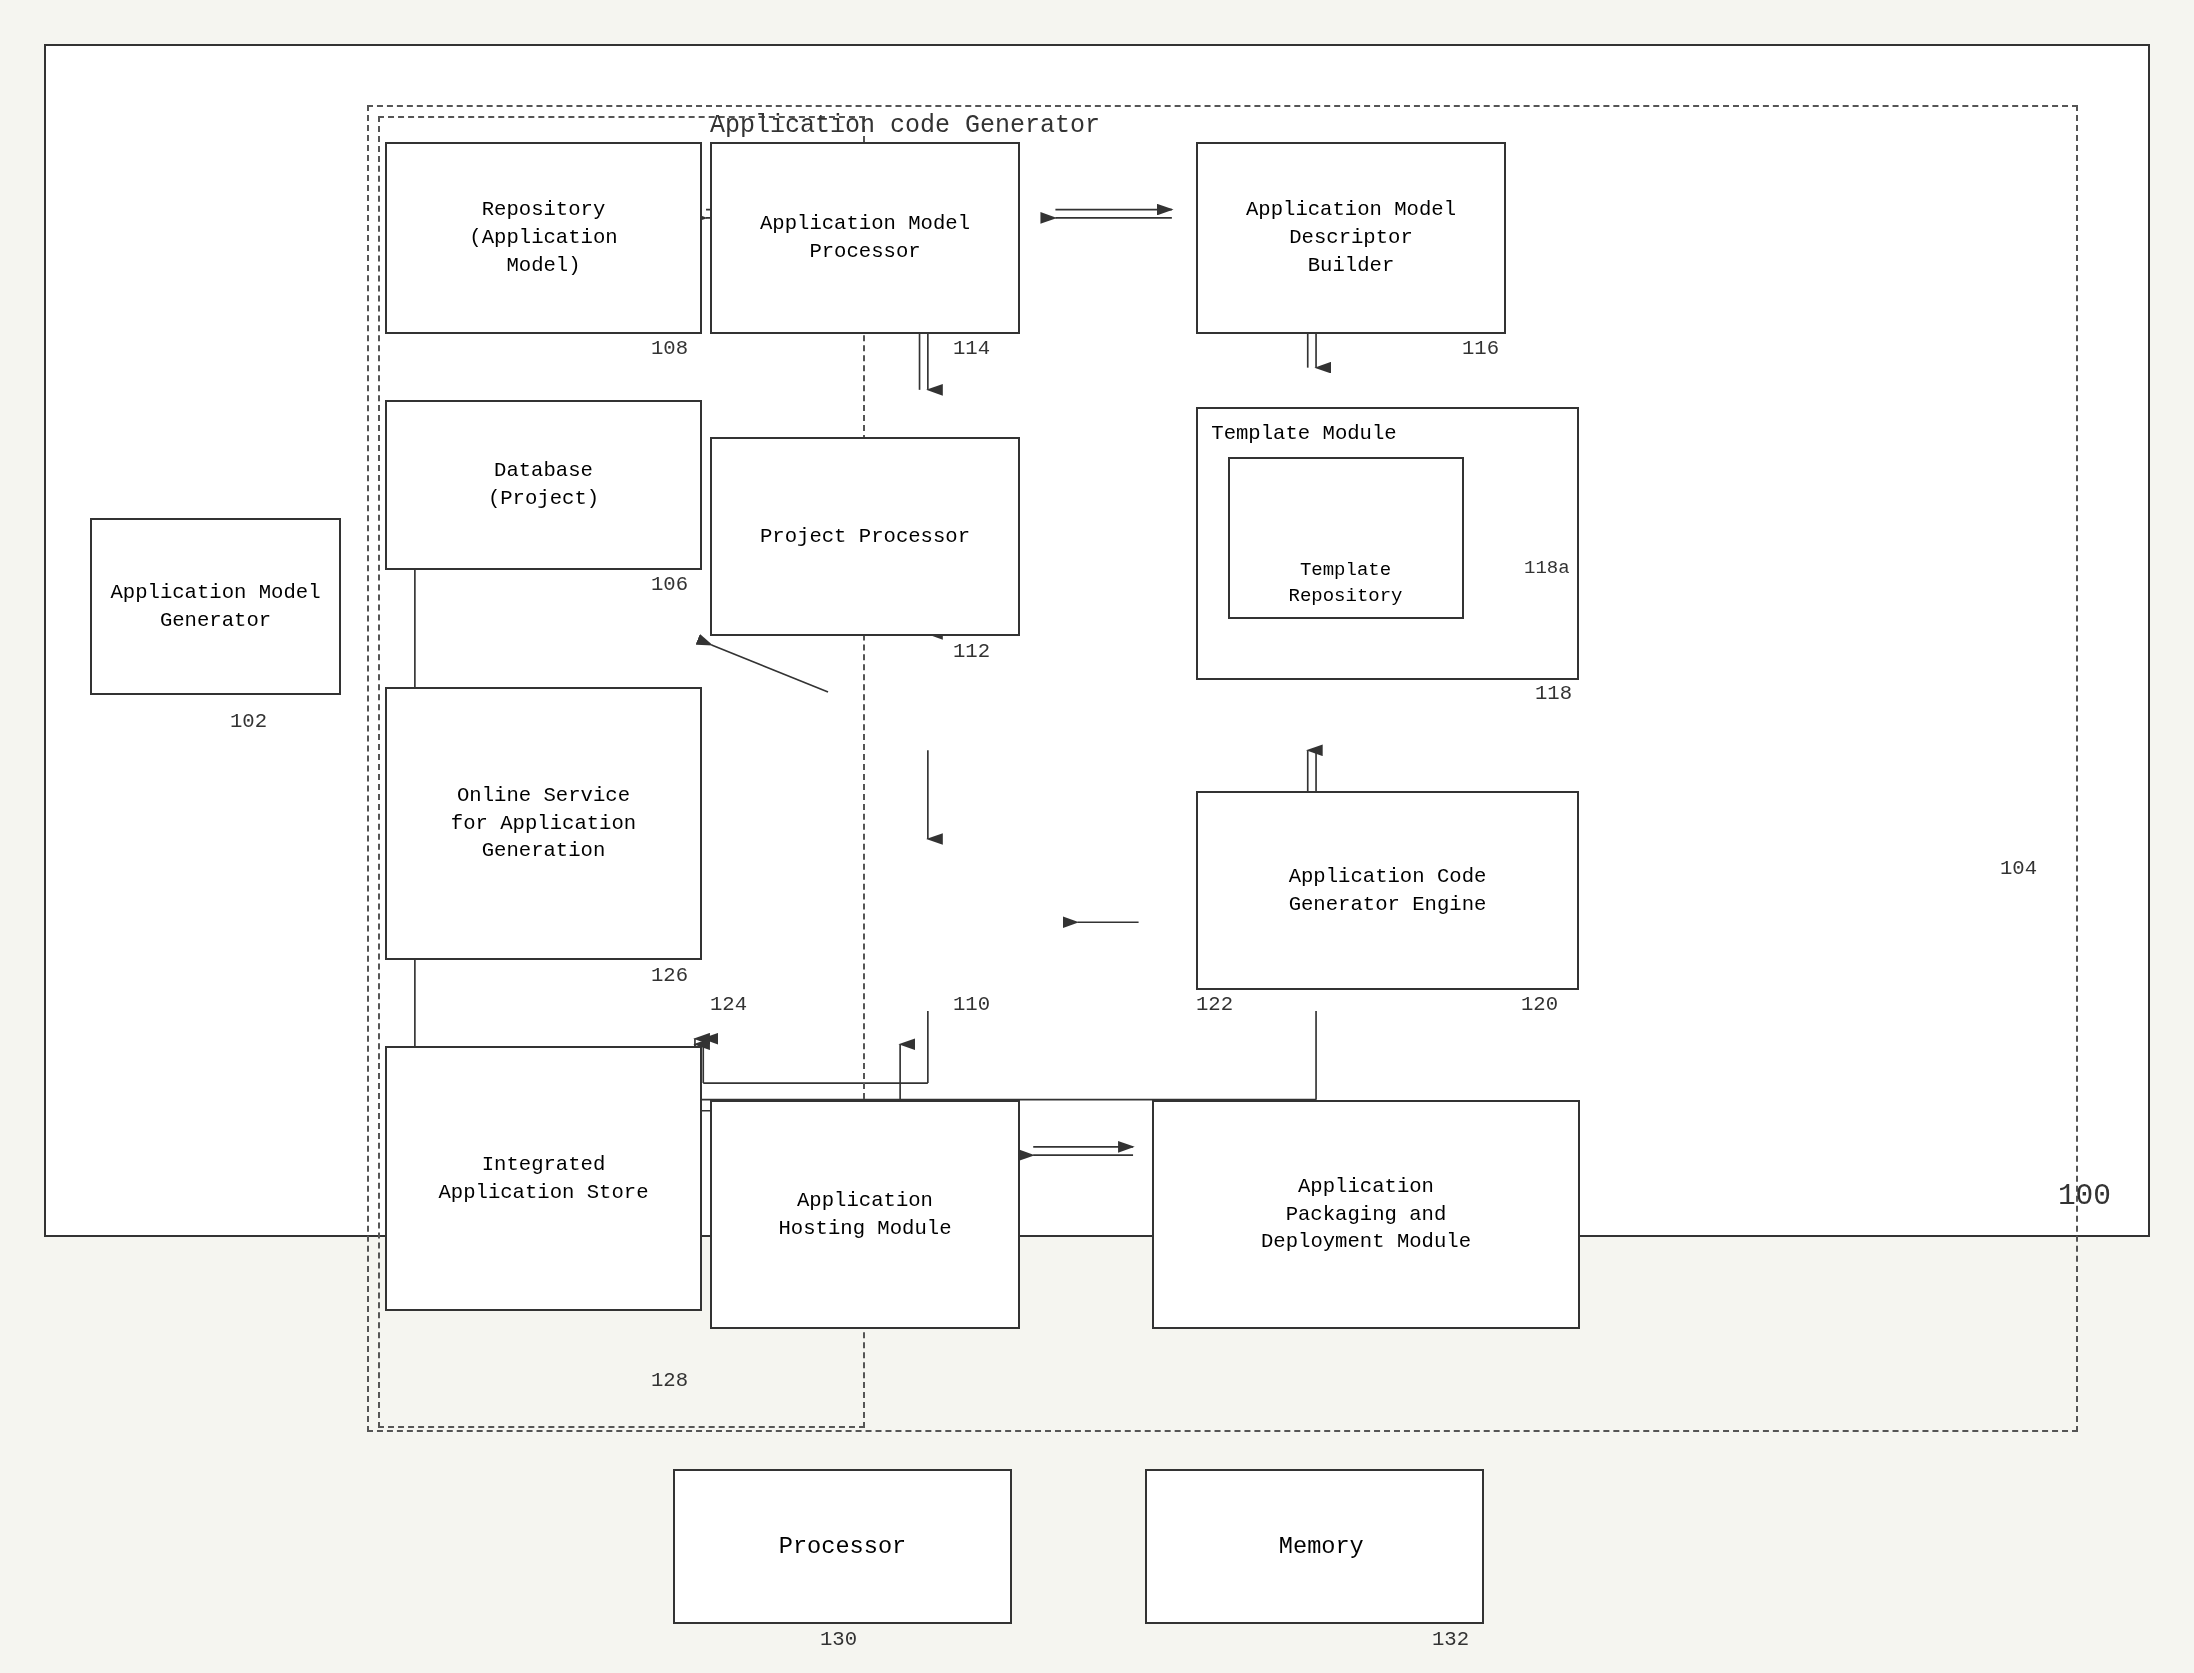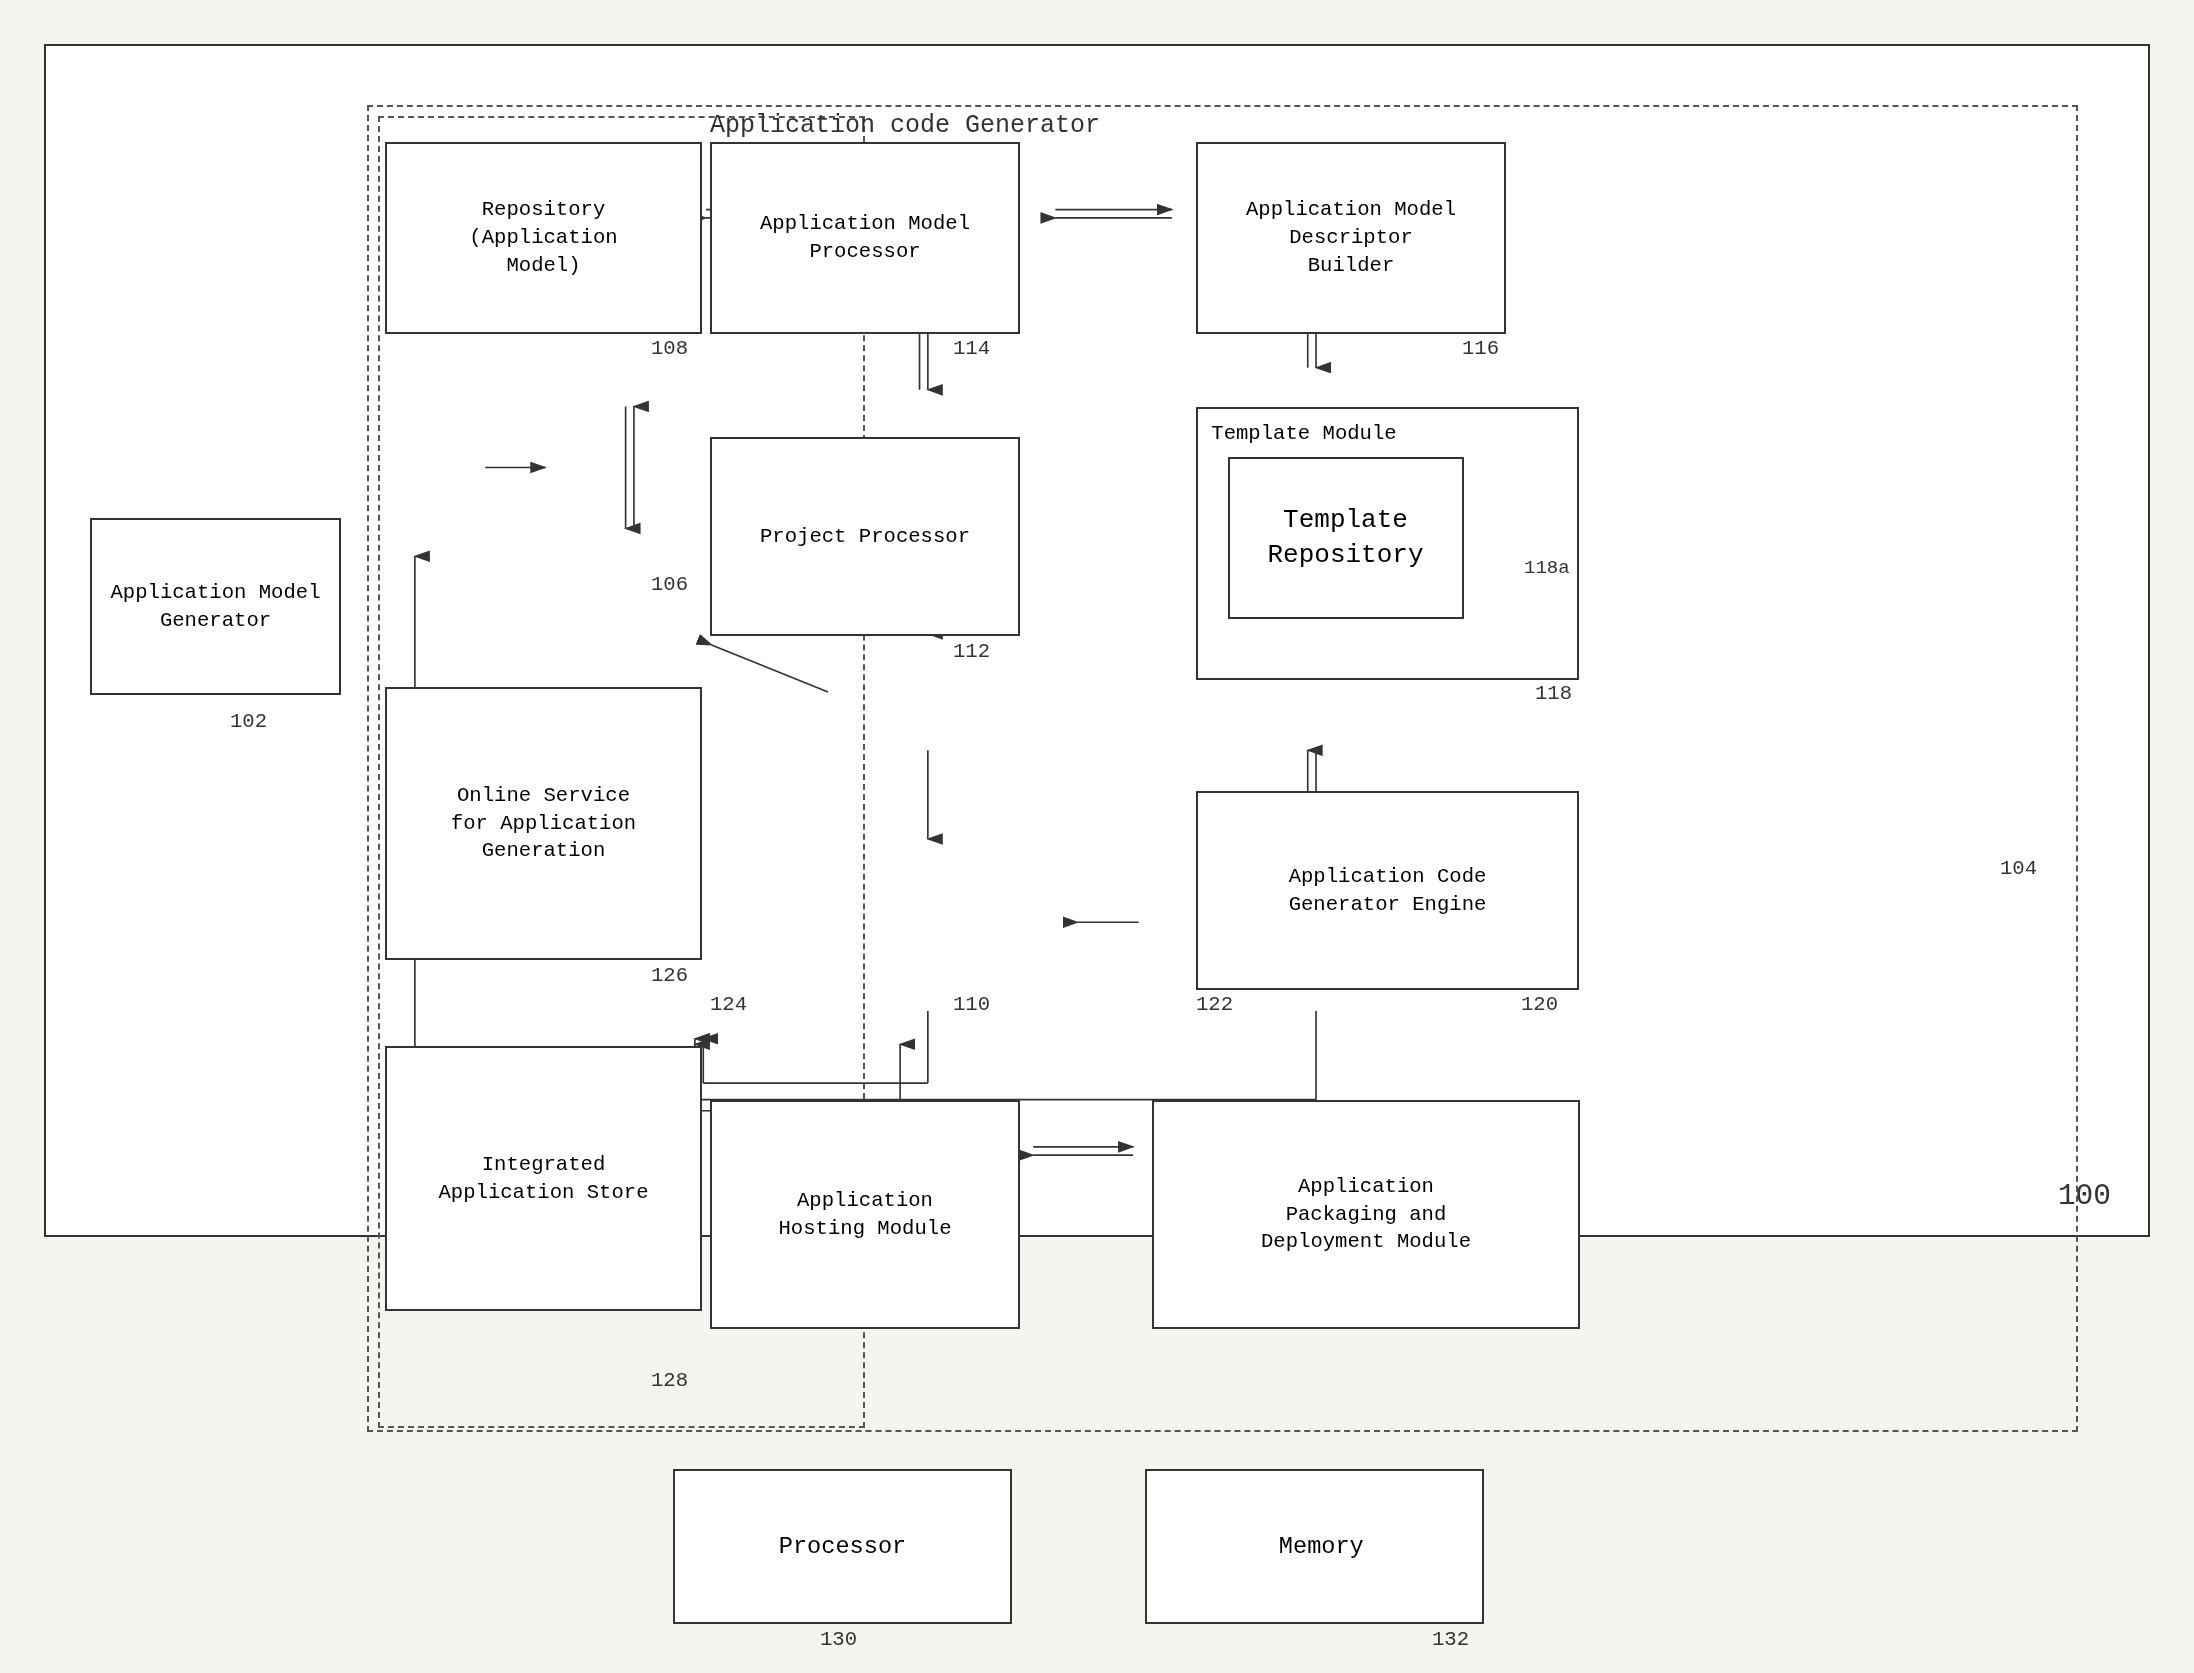--- a/index.html
+++ b/index.html
@@ -156,20 +156,23 @@
 Model
 Generator</span>
   </div>
   <div class="label" style="left: 184px; top: 664px; text-align: right;">102</div>
 
   <div class="box" style="left: 339px; top: 96px; width: 317px; height: 192px; font-size: 20.6px;">
     <span>Repository<br>(Application<br>Model)</span>
   </div>
   <div class="label" style="left: 605px; top: 291px;">108</div>
 
+  <div class="box" style="left: 339px; top: 354px; width: 317px; height: 170px; font-size: 20.6px;">
+    <span>Database<br>(Project)</span>
+  </div>
   <div class="label" style="left: 605px; top: 527px;">106</div>
 
   <div class="box" style="left: 339px; top: 641px; width: 317px; height: 273px; font-size: 20.6px;">
     <span>Online Service<br>for Application<br>Generation</span>
   </div>
   <div class="label" style="left: 605px; top: 918px;">126</div>
 
   <div class="box" style="left: 339px; top: 1000px; width: 317px; height: 265px; font-size: 20.6px;">
     <span>Integrated<br>Application Store</span>
   </div>
@@ -186,21 +189,21 @@
   <div class="label" style="left: 1416px; top: 291px;">116</div>
 
   <div class="box" style="left: 664px; top: 391px; width: 310px; height: 199px; font-size: 20.6px;">
     <span>Project Processor</span>
   </div>
   <div class="label" style="left: 907px; top: 594px;">112</div>
 
   <div class="box" style="left: 1150px; top: 361px; width: 383px; height: 273px; font-size: 20.6px; align-items: flex-start; justify-content: flex-start; padding: 11px;">
     <span style="position:absolute; top:11px; left:13.3px; font-size:20.6px;">Template Module</span>
 
-    <div class="box" style="position:absolute; left:29.5px; top:48px; width:236px; height:162px; font-size:26px;">
+    <div class="box" style="position:absolute; left:29.5px; top:48px; width:236px; height:162px; font-size:19px;align-items:flex-end;">
       <span>Template<br>Repository</span>
     </div>
     <div class="label" style="position:absolute; right:7.4px; top:147px; font-size:19px;">118a</div>
   </div>
   <div class="label" style="left: 1489px; top: 636px;">118</div>
 
   <div class="label" style="left: 907px; top: 947px;">110</div>
   <div class="label" style="left: 664px; top: 947px;">124</div>
 
   <div class="box" style="left: 1150px; top: 745px; width: 383px; height: 199px; font-size: 20.6px;">

